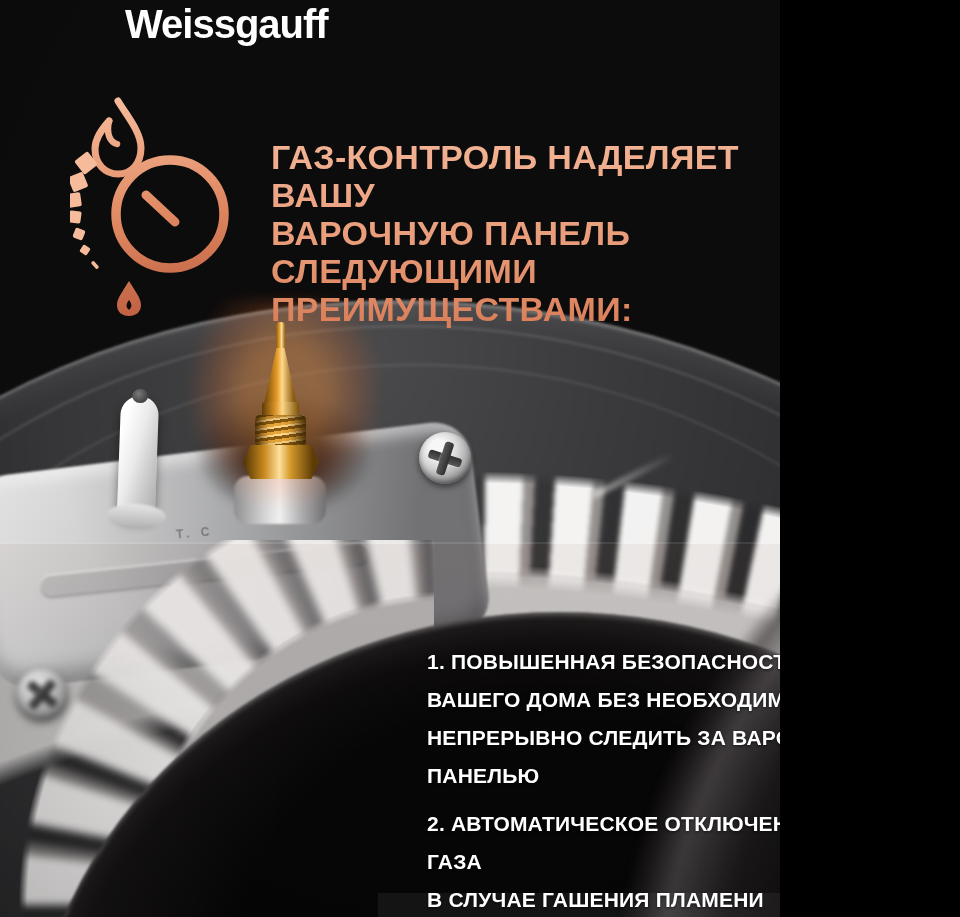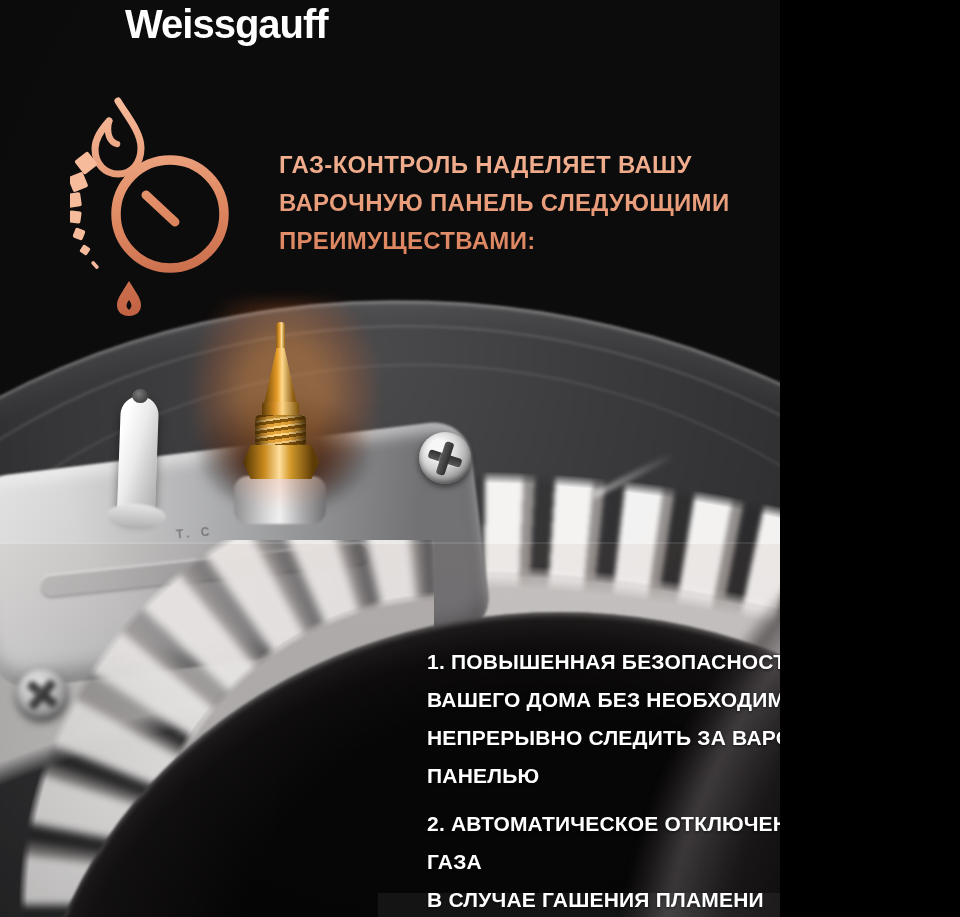--- a/index.html
+++ b/index.html
@@ -157,22 +157,22 @@
   .photo-vignette { left:0; top:0; width:960px; height:917px;
     background:radial-gradient(ellipse at 46% 36%, rgba(0,0,0,0) 55%, rgba(0,0,0,.22) 95%); }
   
   .content { position:absolute; inset:0; }
   .logo {
     position:absolute; left:125px; top:2px; color:#ffffff;
     font-size:40px; font-weight:bold; letter-spacing:-1px;
   }
   .icon-wrap { position:absolute; left:70px; top:95px; width:200px; height:225px; }
   .heading {
-    position:absolute; left:263px; top:130px; width:560px; margin:16px;
-    font-size:24px; line-height:38px; font-weight:bold; letter-spacing:.3px;
+    position:absolute; left:263px; top:130px; width:560px; margin:8px;
+    font-size:34px; line-height:38px; font-weight:bold; letter-spacing:.3px;
     white-space:pre-line; color:#eda081;
   }
   @supports (-webkit-background-clip: text) {
     .heading {
       background:linear-gradient(180deg,#f3b495 0%, #e99c79 55%, #d97e58 100%);
       -webkit-background-clip:text; background-clip:text; color:transparent;
     }
   }
   .benefits { position:absolute; left:427px; top:643px; width:540px; }
   .benefit {

